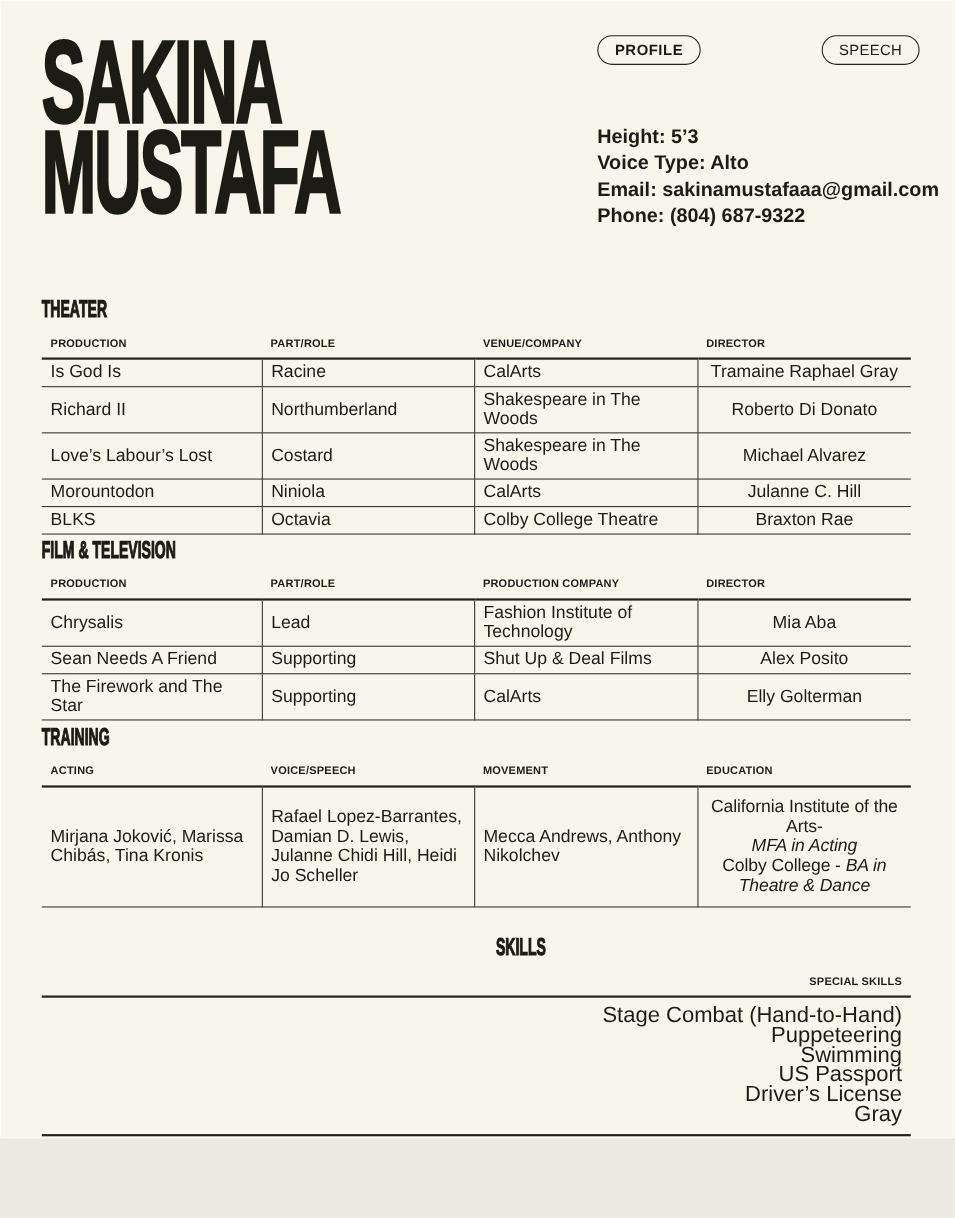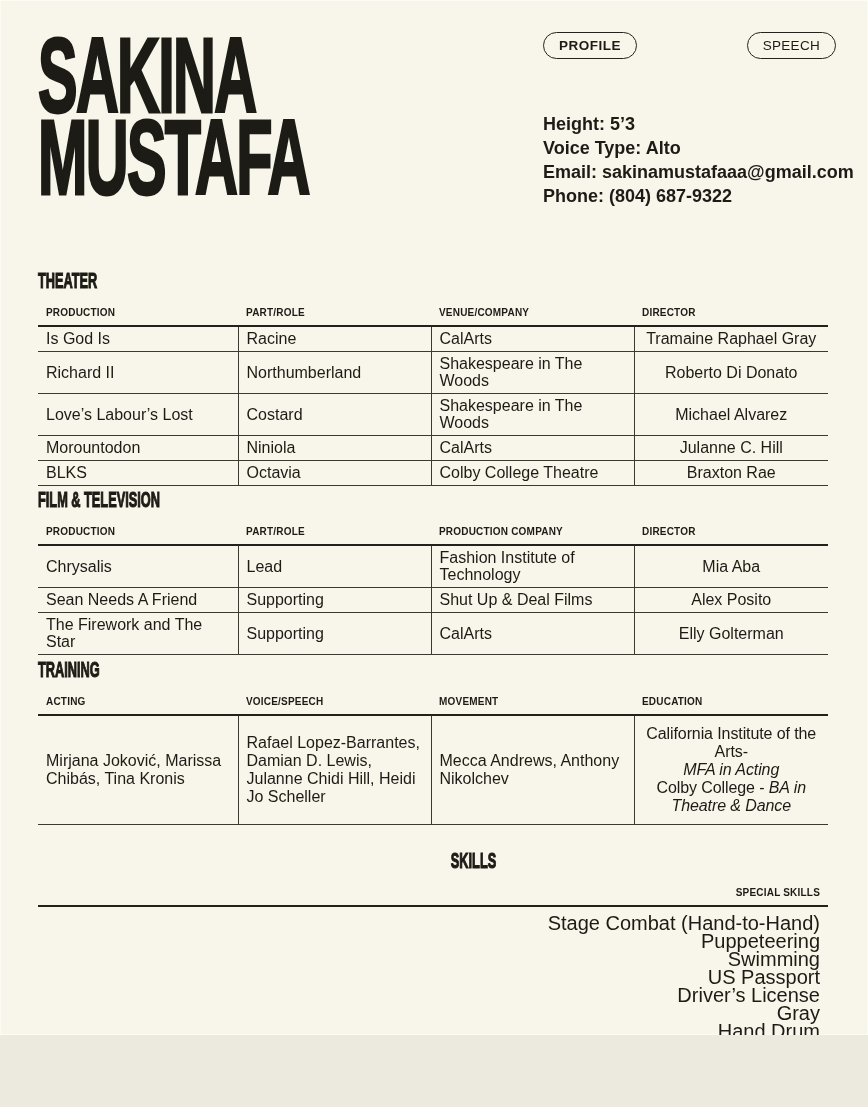--- a/index.html
+++ b/index.html
@@ -218,17 +218,16 @@
   <div class="section sec-skills">
     <h2 class="sec-title">SKILLS</h2>
     <div class="skills-header">SPECIAL SKILLS</div>
     <ul class="skills-list">
       <li>Stage Combat (Hand-to-Hand)</li>
       <li>Puppeteering</li>
       <li>Swimming</li>
       <li>US Passport</li>
       <li>Driver’s License</li>
       <li>Gray</li>
-      <li>Hand Drum</li>
     </ul>
   </div>
 
 </div>
 
 </body></html>

